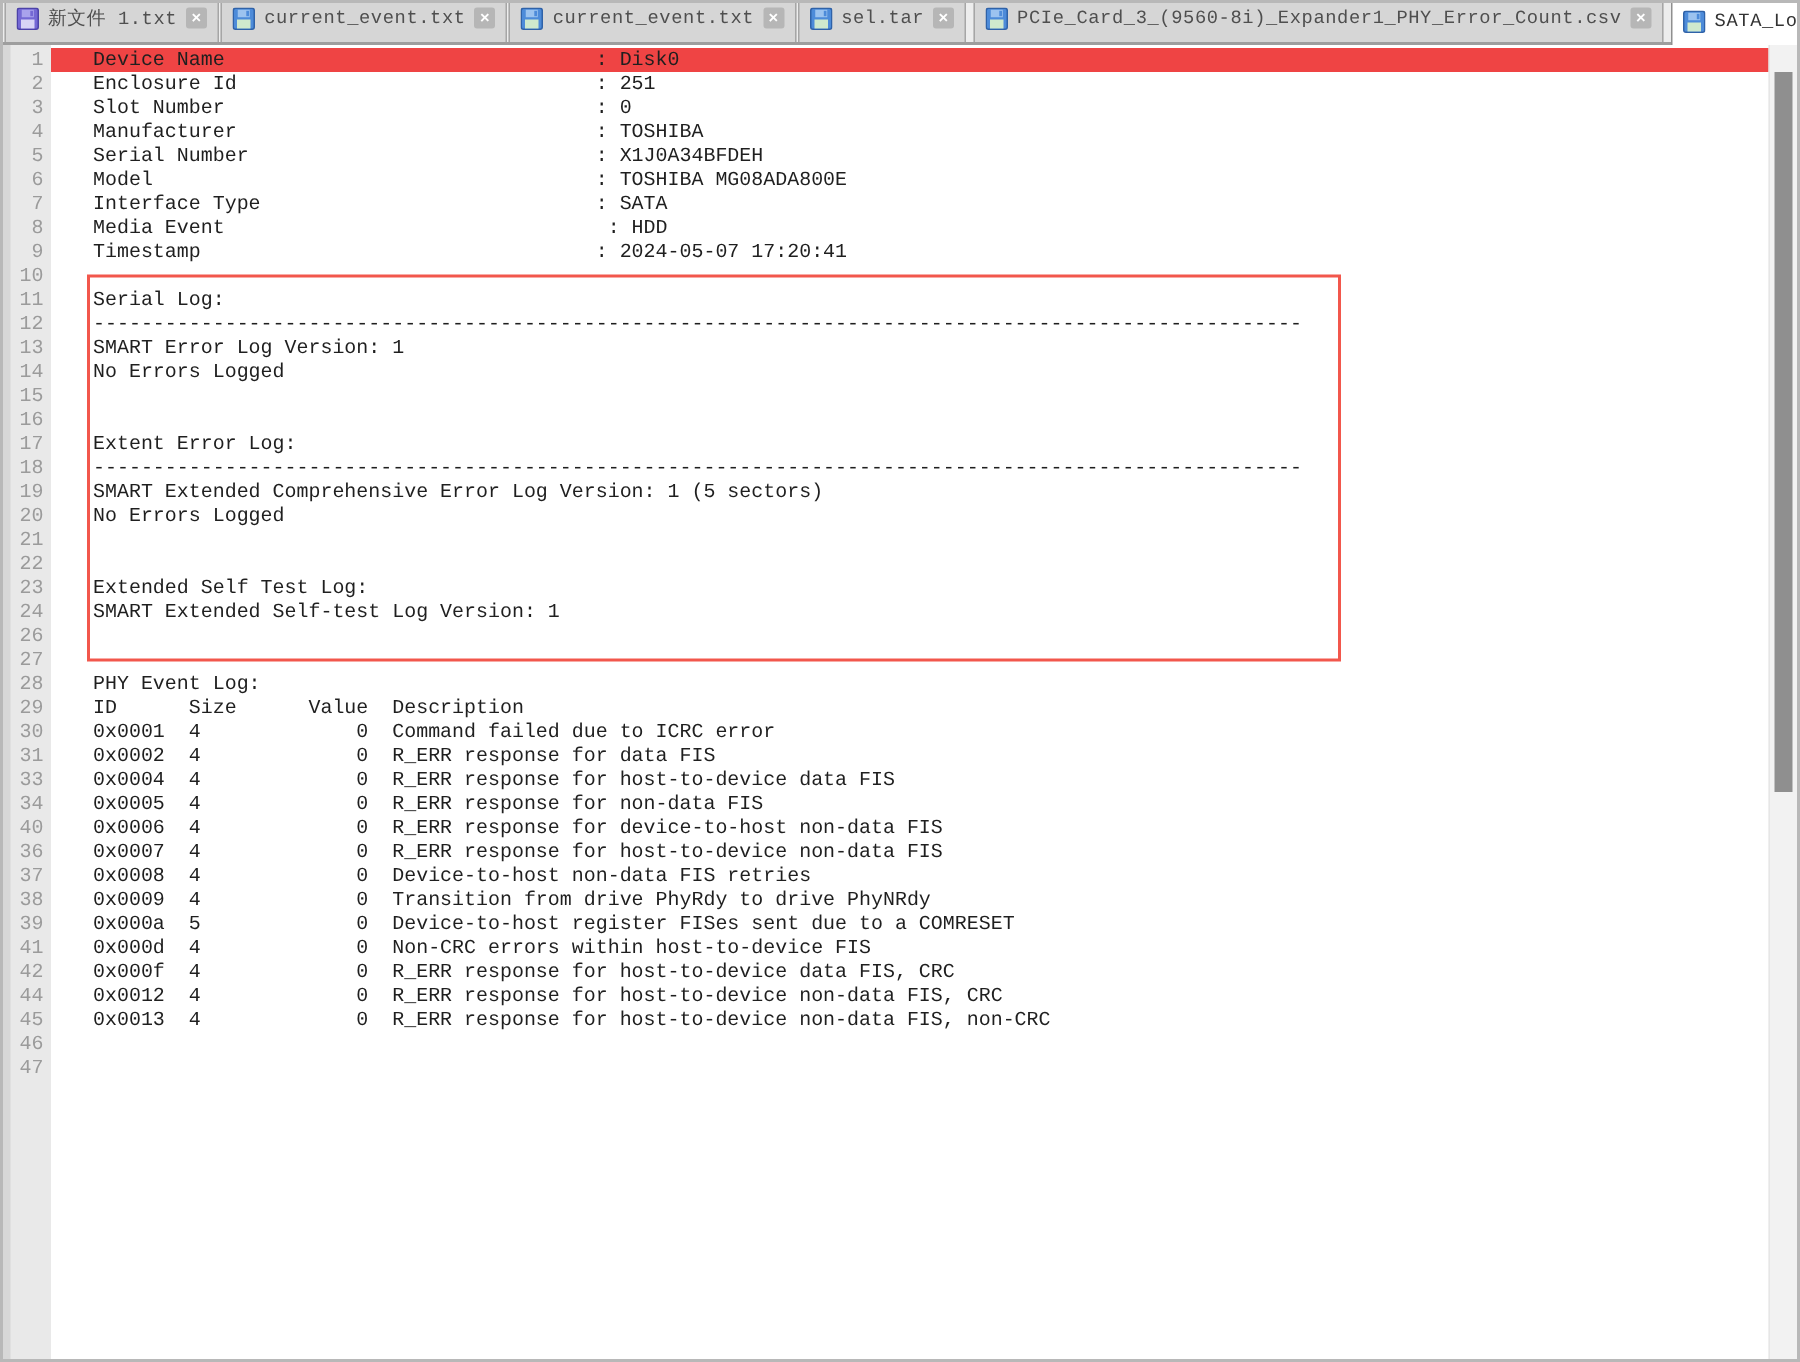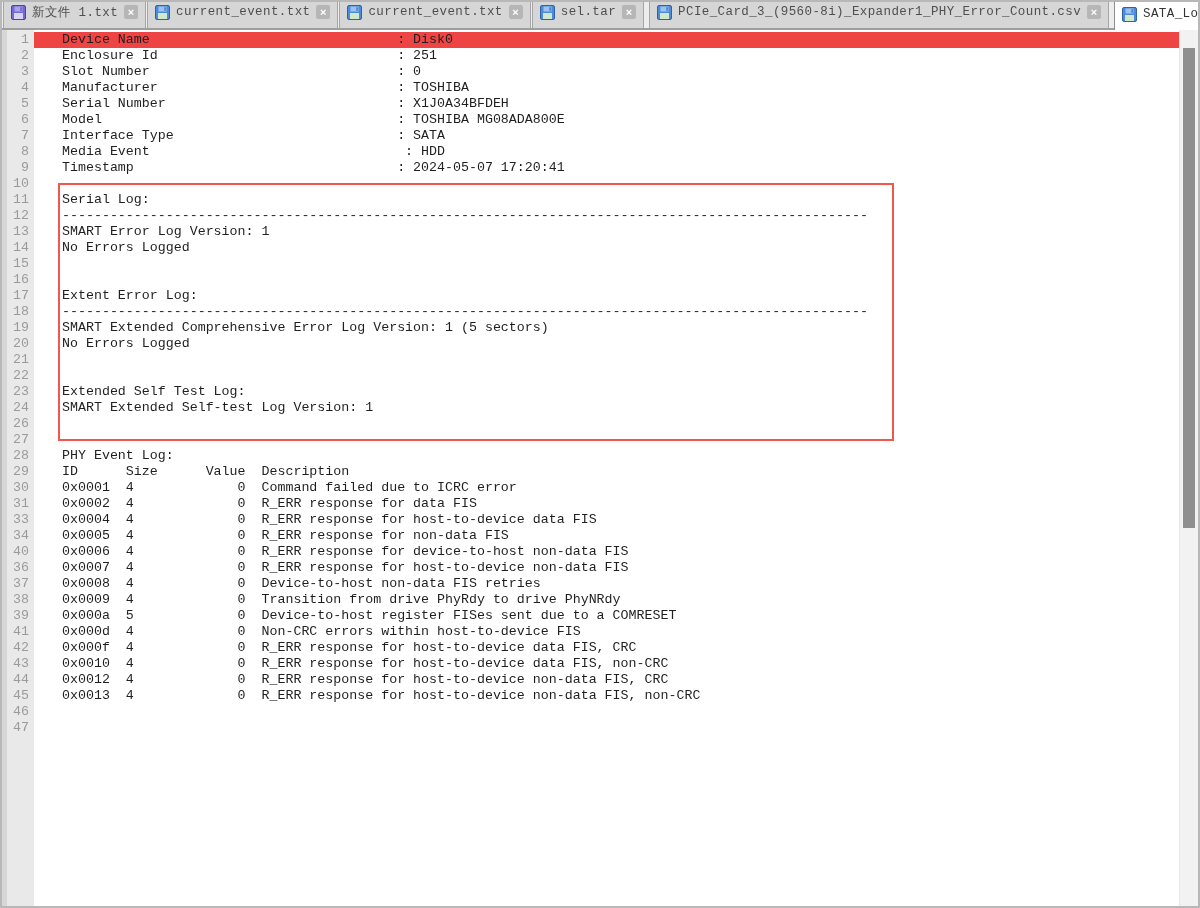--- a/index.html
+++ b/index.html
@@ -152,21 +152,20 @@
         <div class="row"><span class="ln">31</span><span class="code">0x0002  4             0  R_ERR response for data FIS</span></div>
         <div class="row"><span class="ln">33</span><span class="code">0x0004  4             0  R_ERR response for host-to-device data FIS</span></div>
         <div class="row"><span class="ln">34</span><span class="code">0x0005  4             0  R_ERR response for non-data FIS</span></div>
         <div class="row"><span class="ln">40</span><span class="code">0x0006  4             0  R_ERR response for device-to-host non-data FIS</span></div>
         <div class="row"><span class="ln">36</span><span class="code">0x0007  4             0  R_ERR response for host-to-device non-data FIS</span></div>
         <div class="row"><span class="ln">37</span><span class="code">0x0008  4             0  Device-to-host non-data FIS retries</span></div>
         <div class="row"><span class="ln">38</span><span class="code">0x0009  4             0  Transition from drive PhyRdy to drive PhyNRdy</span></div>
         <div class="row"><span class="ln">39</span><span class="code">0x000a  5             0  Device-to-host register FISes sent due to a COMRESET</span></div>
         <div class="row"><span class="ln">41</span><span class="code">0x000d  4             0  Non-CRC errors within host-to-device FIS</span></div>
         <div class="row"><span class="ln">42</span><span class="code">0x000f  4             0  R_ERR response for host-to-device data FIS, CRC</span></div>
-        <div class="row"><span class="ln">43</span><span class="code">0x0010  4             0  R_ERR response for host-to-device data FIS, non-CRC</span></div>
         <div class="row"><span class="ln">44</span><span class="code">0x0012  4             0  R_ERR response for host-to-device non-data FIS, CRC</span></div>
         <div class="row"><span class="ln">45</span><span class="code">0x0013  4             0  R_ERR response for host-to-device non-data FIS, non-CRC</span></div>
         <div class="row"><span class="ln">46</span><span class="code"></span></div>
         <div class="row"><span class="ln">47</span><span class="code"></span></div>
       </div>
     <div class="annotation"></div>
     <div class="vscroll">
       <div class="vthumb"></div>
     </div>
   </div>

